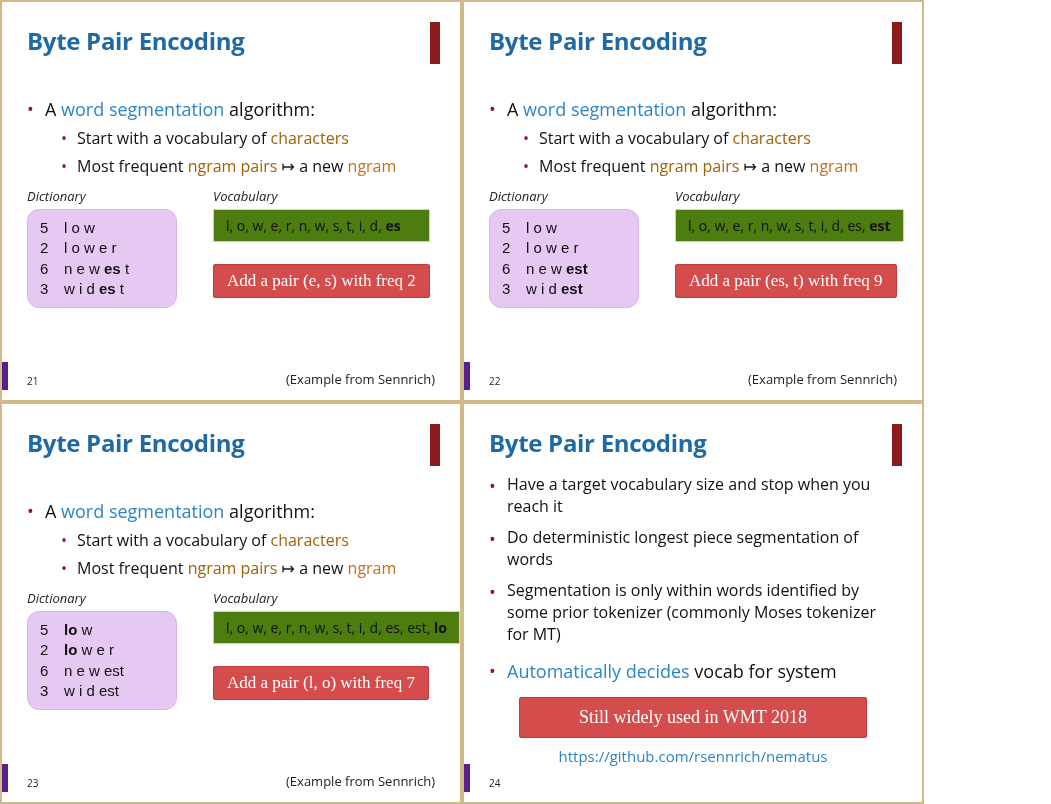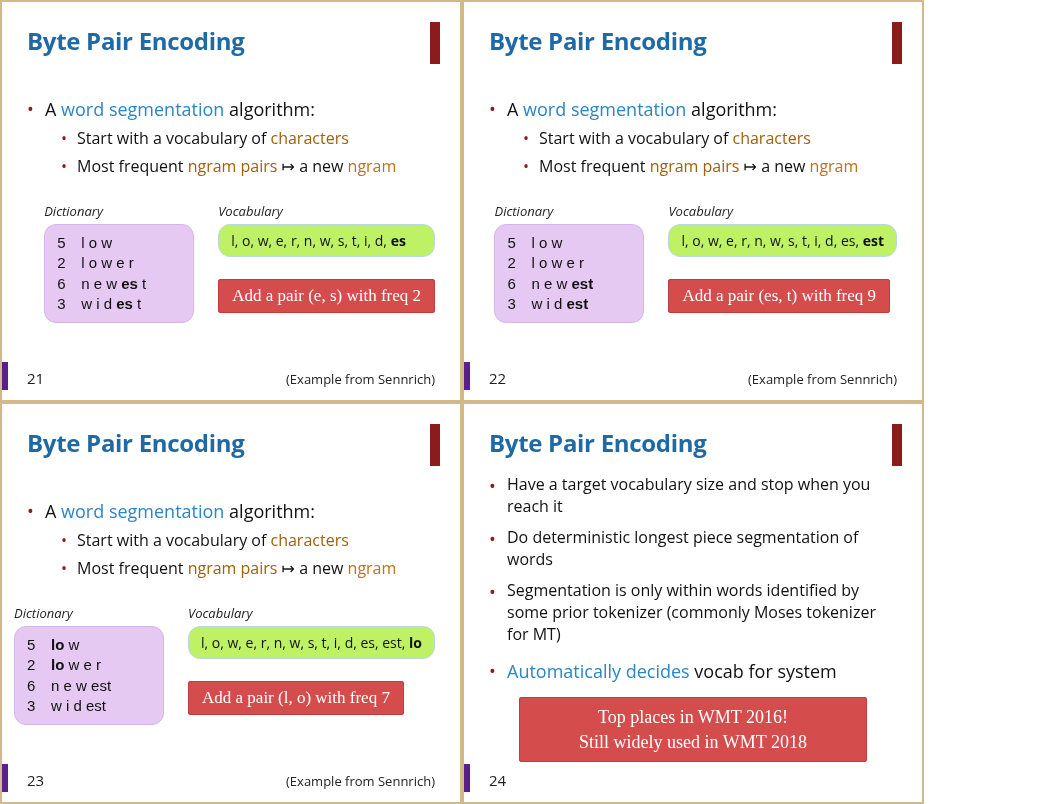--- a/index.html
+++ b/index.html
@@ -33,42 +33,42 @@
   ul { list-style: none; }
   li.lvl1 { position: relative; padding-left: 18px; margin-bottom: 10px; }
   li.lvl1::before { content: "•"; position: absolute; left: 0; color: #8c1c1c; font-size: 18px; }
   li.lvl2 { position: relative; padding-left: 32px; margin-top: 6px; font-size: 16px; }
   li.lvl2::before { content: "•"; position: absolute; left: 16px; color: #8c1c1c; font-size: 16px; }
   .c-blue { color: #2b85c7; }
   .c-mag { color: #a16207; }
   .c-orn { color: #c36f1d; }
   .c-link { color: #2b85c7; text-decoration: none; }
 
-  .cols { display: flex; gap: 24px; margin-top: 25px; justify-content: flex-end; }
+  .cols { display: flex; gap: 36px; margin-top: 10px; }
   .col-label {
     font-size: 13px;
     font-style: italic;
     color: #222;
     margin-bottom: 4px;
   }
   .dict-box {
     background: #e6c9f2;
     border: 1px solid #d7b5ea;
     border-radius: 12px;
     padding: 8px 14px 8px 12px;
     font-size: 15px;
     line-height: 1.35;
     width: 150px;
   }
   .dict-row { display: flex; gap: 12px; white-space: pre; font-family: "Segoe UI", sans-serif; }
   .dict-row .cnt { width: 12px; }
   .vocab-box {
-    background: #bef264;
+    background: #4d7c0f;
     border: 1px solid #b7d8e4;
-    border-radius: 12px;
+    border-radius: 1px;
     padding: 6px 12px;
     font-size: 14px;
     white-space: nowrap;
   }
   .note-box {
     margin-top: 22px;
     background: #d44c4c;
     color: #fff;
     font-family: "Comic Sans MS", "Marker Felt", cursive;
     font-size: 17px;
@@ -94,21 +94,21 @@
   .footer {
     position: absolute;
     left: 25px;
     right: 25px;
     bottom: 12px;
     display: flex;
     justify-content: space-between;
     align-items: flex-end;
     font-size: 12px;
   }
-  .pageno { font-size: 15px; color: #222; }
+  .pageno { font-size: 10px; color: #222; }
   .credit { font-size: 13px; color: #222; }
   .link-line { text-align: center; margin-top: 8px; font-size: 15px; }
   .side-accent {
     position: absolute;
     left: 0;
     bottom: 10px;
     width: 6px;
     height: 28px;
     background: #5a1f8a;
   }
@@ -244,22 +244,24 @@
     <div class="body tight">
       <ul>
         <li class="lvl1">Have a target vocabulary size and stop when you reach it</li>
         <li class="lvl1">Do deterministic longest piece segmentation of words</li>
         <li class="lvl1">Segmentation is only within words identified by some prior tokenizer (commonly Moses tokenizer for MT)</li>
         <li class="lvl1" style="margin-top:14px;font-size:18px;">
           <span class="c-blue">Automatically decides</span><span> vocab for system</span>
         </li>
       </ul>
       <div class="wmt-box">
-        <div>Top places in WMT 2016!</div>
         <div>Still widely used in WMT 2018</div>
+      </div>
+      <div class="link-line">
+        <a href="#" class="c-link">https://github.com/rsennrich/nematus</a>
       </div>
     </div>
     <div class="footer">
       <span class="pageno">24</span>
       <span></span>
     </div>
   </div>
 
 </div>
 

